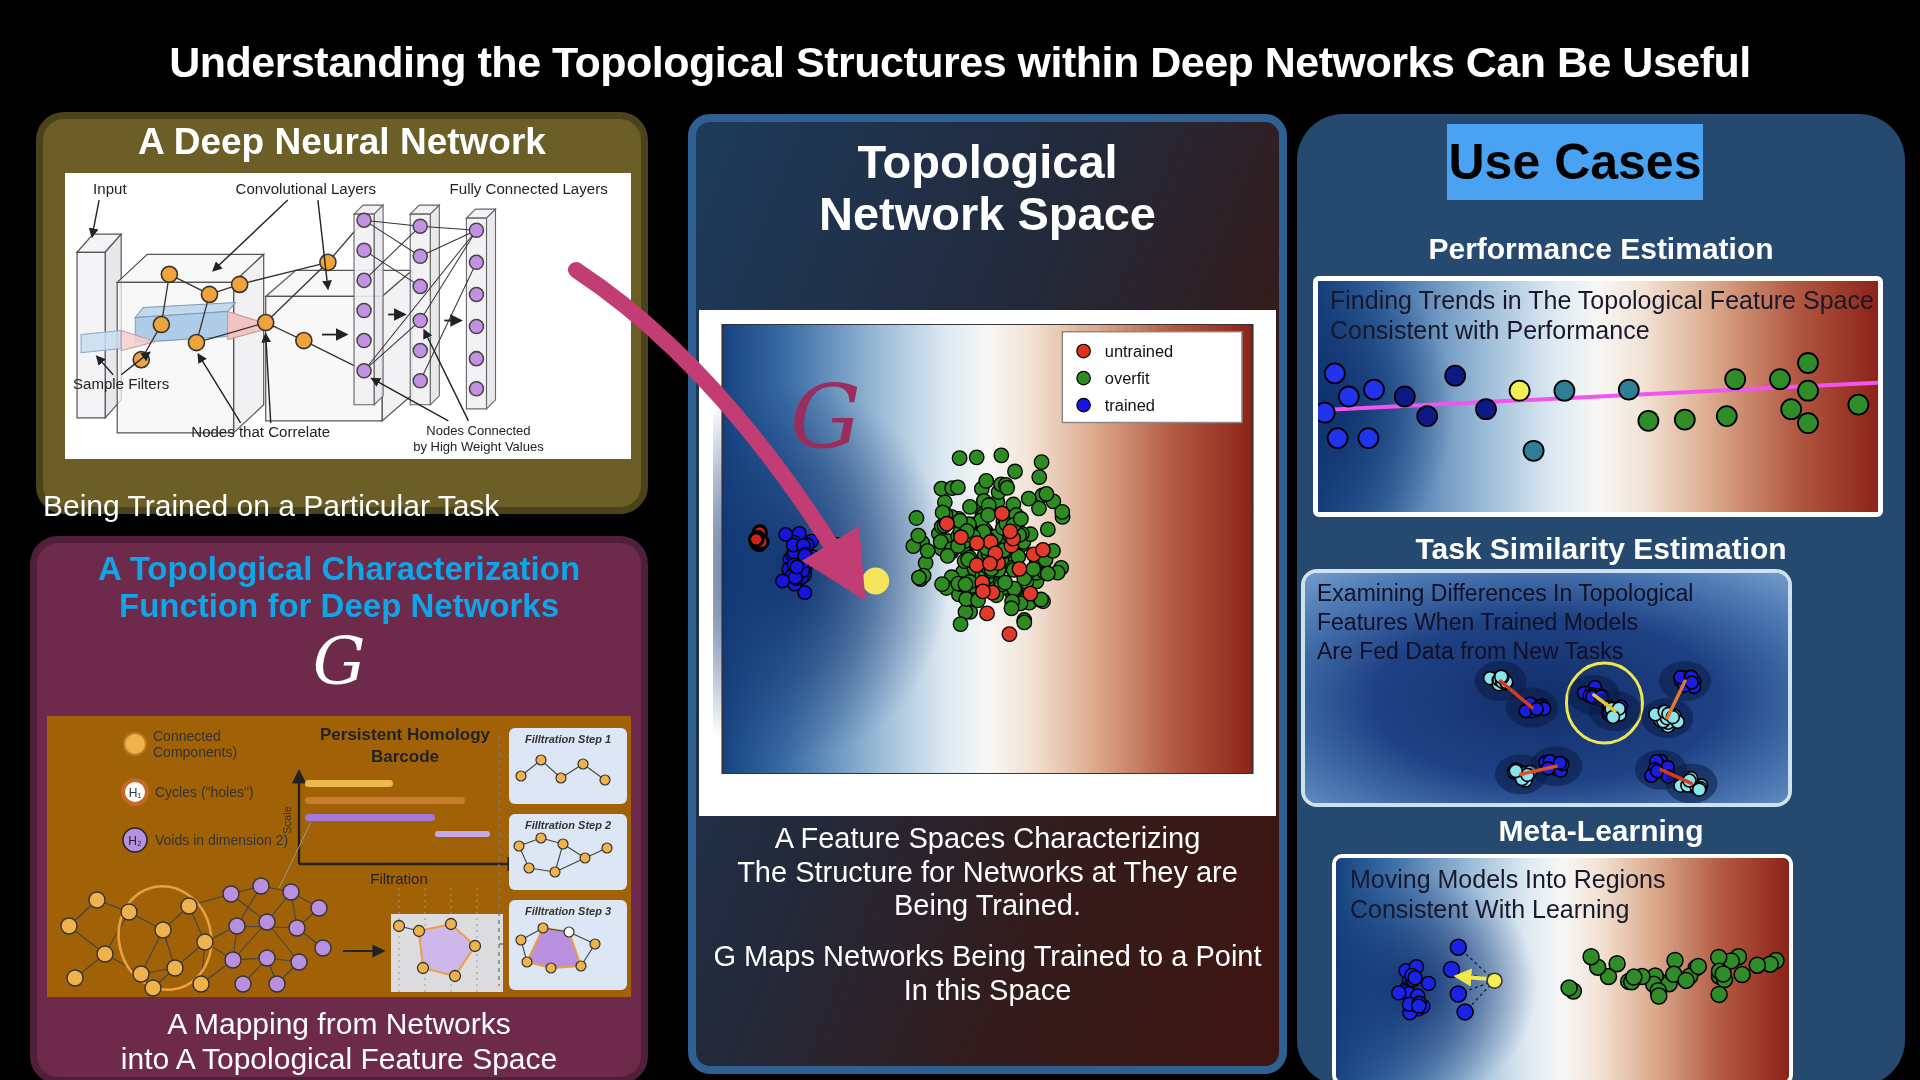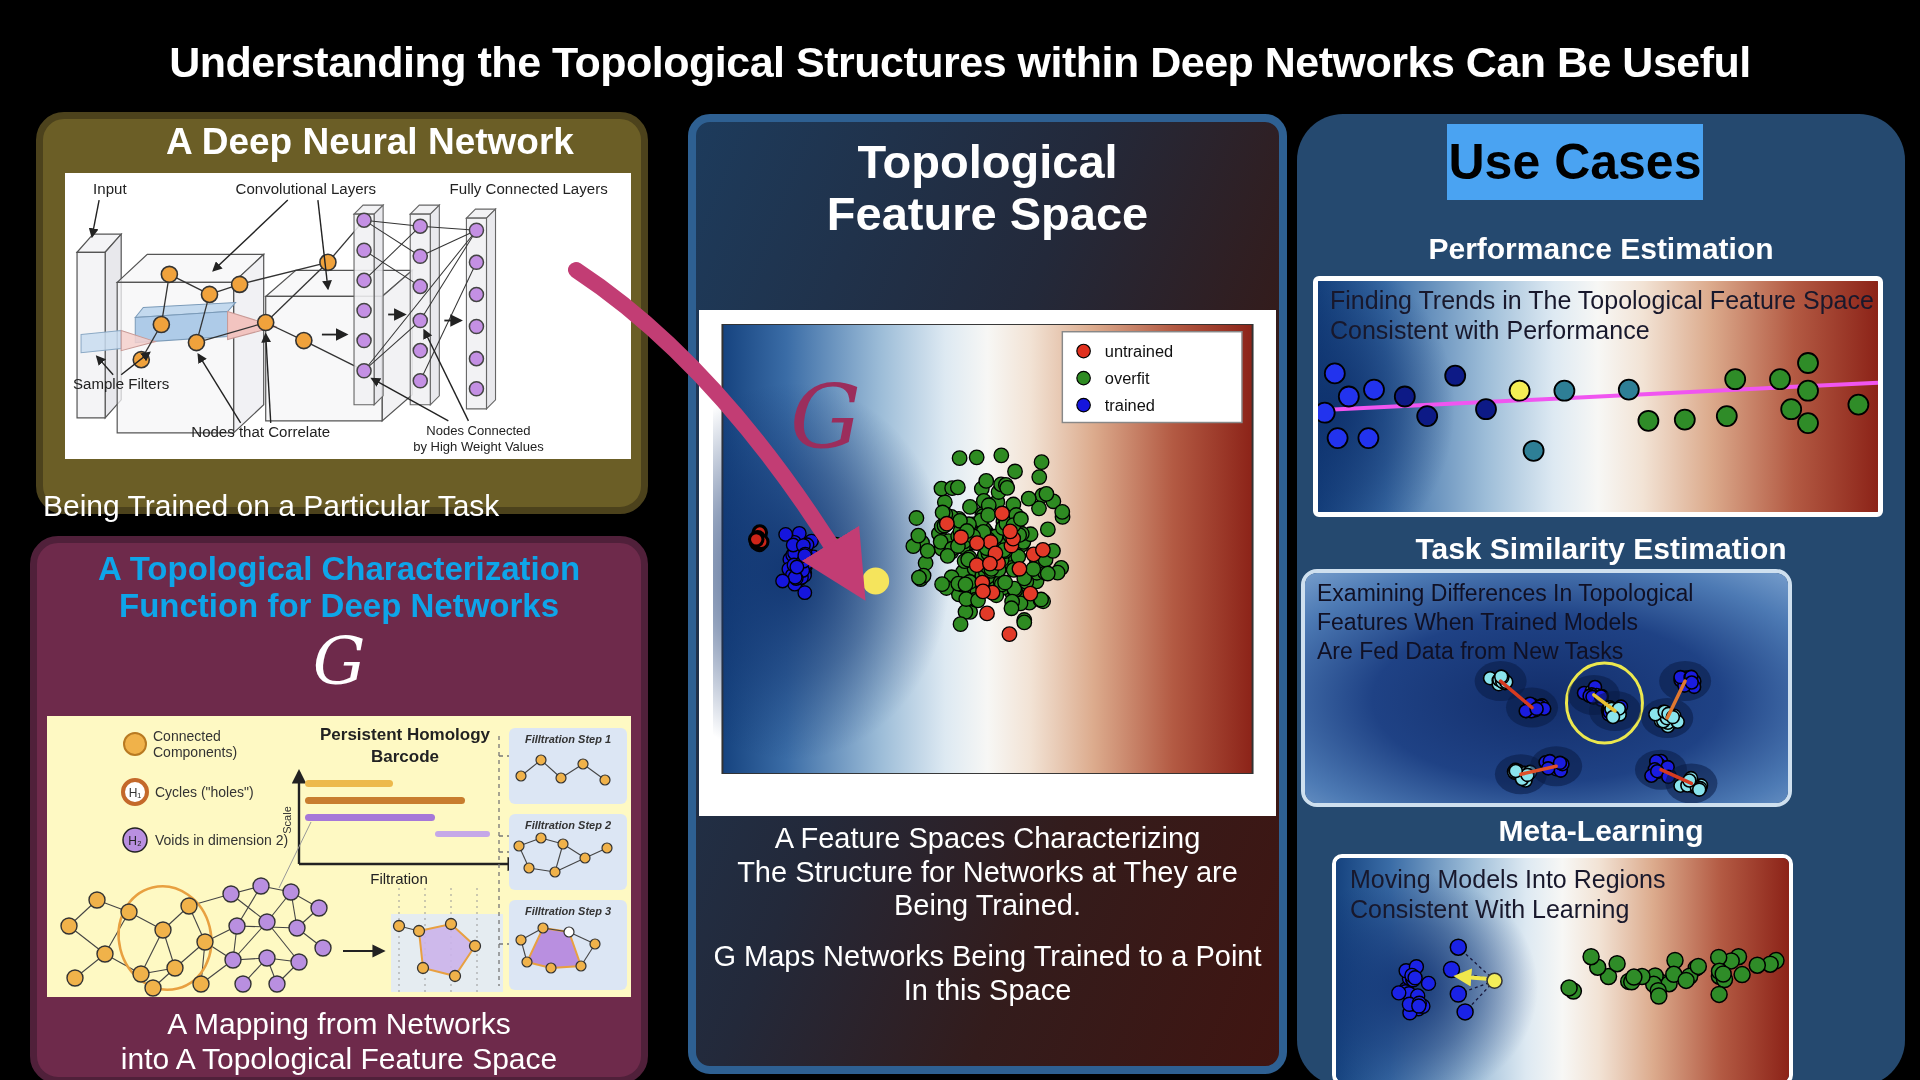--- a/index.html
+++ b/index.html
@@ -4,31 +4,31 @@
 <style>
   html,body{margin:0;padding:0;background:#000;}
   .stage{position:relative;width:1920px;height:1080px;background:#000;overflow:hidden;
          font-family:"Liberation Sans",sans-serif;margin-top:24px;}
   .main-title{position:absolute;left:0;top:14px;width:100%;text-align:center;color:#fff;
               font-size:43px;font-weight:bold;letter-spacing:-0.5px;}
   .panel{position:absolute;box-sizing:border-box;}
   #panel-dnn{left:36px;top:88px;width:612px;height:402px;background:#6b5e26;
              border:7px solid #4c421c;border-radius:28px;}
   #panel-dnn .p-title{position:absolute;top:2px;width:100%;text-align:center;color:#fff;
-             font-size:37px;font-weight:bold;padding-left:28px;}
+             font-size:37px;font-weight:bold;}
   #fig-dnn-box{position:absolute;left:22px;top:54px;width:566px;height:286px;background:#fff;}
   #panel-dnn .p-caption{position:absolute;top:370px;width:100%;color:#fff;
              font-size:30px;}
   #panel-topo{left:30px;top:512px;width:618px;height:548px;background:#6e2a4b;
              border:7px solid #50203a;border-radius:28px;}
   #panel-topo .p-title{position:absolute;top:8px;width:100%;text-align:center;color:#0ea5e9;
              font-size:33px;font-weight:bold;line-height:1.12;}
   #panel-topo .p-symbol{position:absolute;top:80px;width:100%;text-align:center;color:#fff;
              font-family:"DejaVu Serif",serif;font-style:italic;font-size:66px;}
-  #fig-topo-box{position:absolute;left:10px;top:173px;width:584px;height:281px;background:#fef9c3;}
+  #fig-topo-box{position:absolute;left:10px;top:173px;width:584px;height:281px;background:#a16207;}
   #panel-topo .p-caption{position:absolute;top:464px;width:100%;text-align:center;color:#fff;
              font-size:30px;line-height:1.15;}
   #panel-center{left:688px;top:90px;width:599px;height:960px;border:8px solid #2e6092;border-radius:22px;
              background:linear-gradient(112deg,#1d3b5c 0%,#23293a 42%,#331c1c 68%,#401511 100%);}
   #panel-center .p-title{position:absolute;top:14px;width:100%;text-align:center;color:#fff;
              font-size:47px;font-weight:bold;line-height:1.1;}
   #frame-fs{position:absolute;left:3px;top:188px;width:549px;height:478px;background:#fff;
              padding:14px;}
   #panel-center .cap1{position:absolute;top:700px;width:100%;text-align:center;color:#fff;
              font-size:29px;line-height:1.16;}
@@ -393,21 +393,21 @@
     </div>
     <div class="p-caption">
       <div>A Mapping from Networks</div>
       <div>into A Topological Feature Space</div>
     </div>
   </div>
 
   <div class="panel" id="panel-center">
     <div class="p-title">
       <div>Topological</div>
-      <div>Feature Space</div>
+      <div>Network Space</div>
     </div>
     <div id="frame-fs">
       <svg id="svg-fs" viewBox="0 0 549 466" width="549" height="450">
           <defs>
             <linearGradient id="fsbg" x1="0" y1="0" x2="1" y2="0">
               <stop offset="0%" stop-color="#16437f"></stop>
               <stop offset="12%" stop-color="#3a6ca6"></stop>
               <stop offset="30%" stop-color="#9dbdd8"></stop>
               <stop offset="42%" stop-color="#dde9f2"></stop>
               <stop offset="50%" stop-color="#f7f7f5"></stop>

